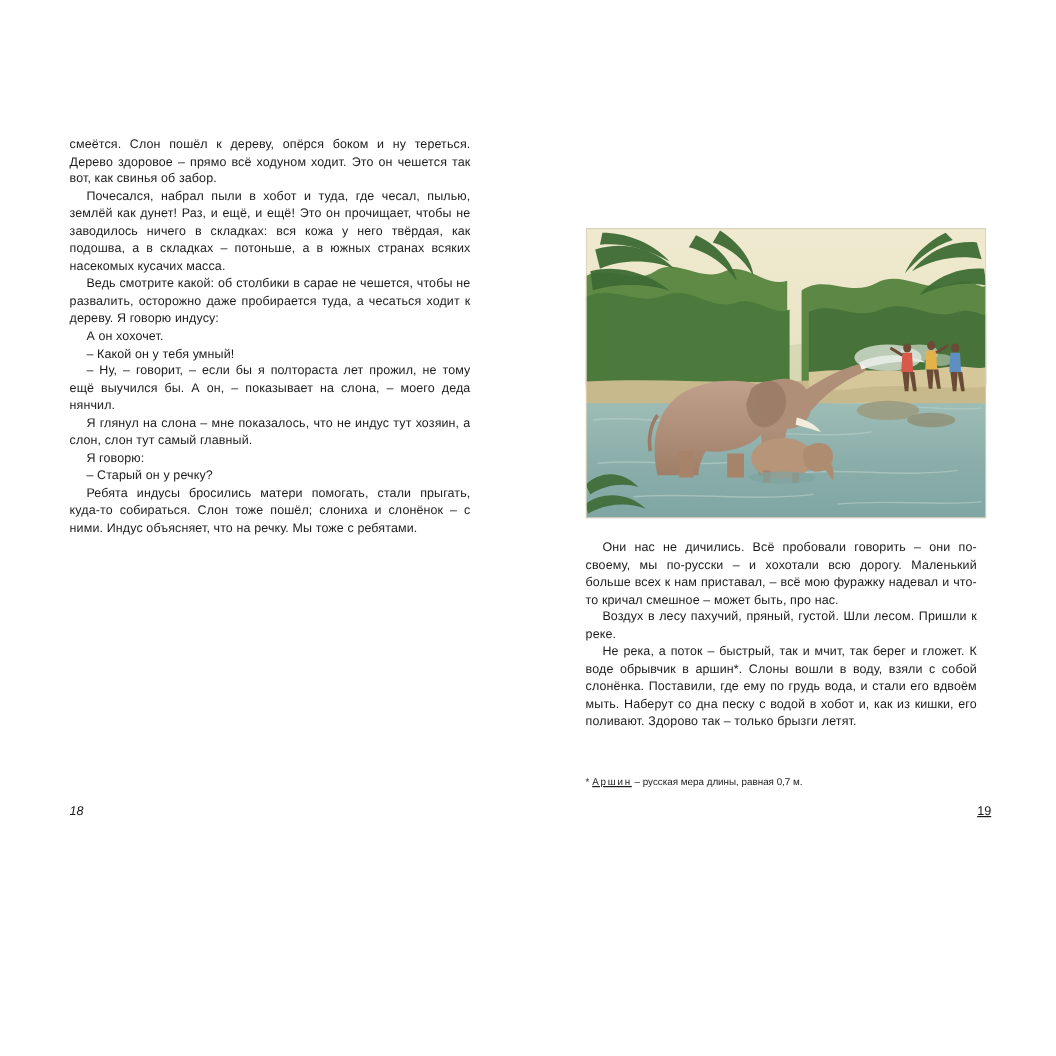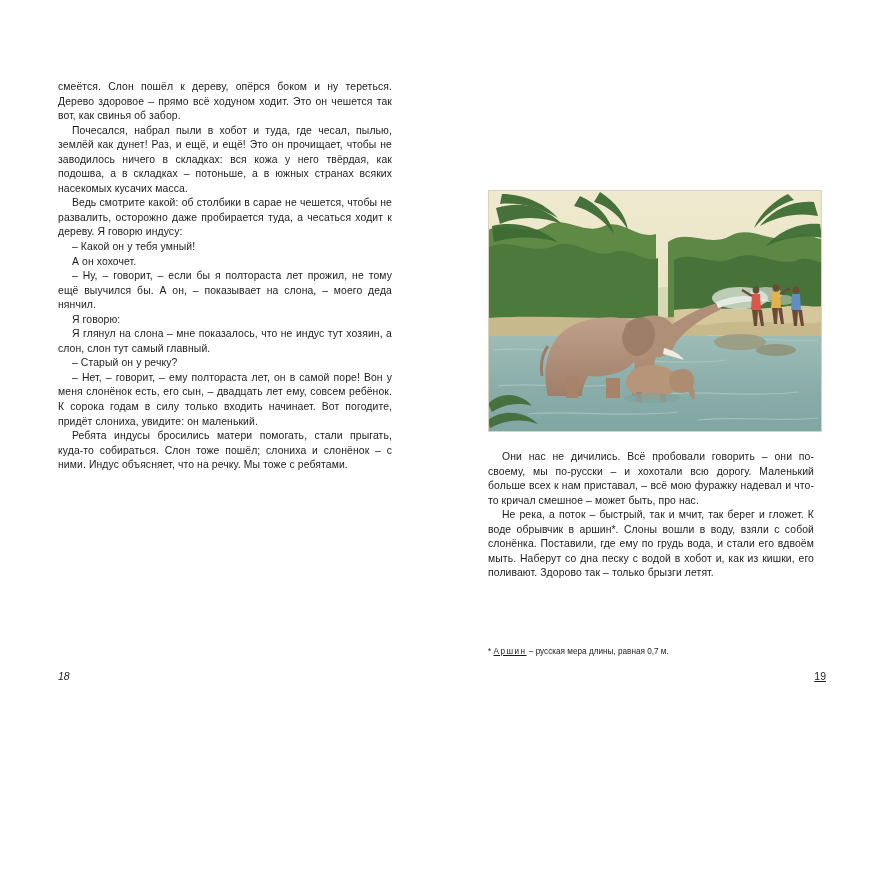--- a/index.html
+++ b/index.html
@@ -22,21 +22,21 @@
     height: 880px;
     display: flex;
     flex-direction: row;
   }
   .page {
     position: relative;
     width: 440px;
     height: 880px;
     box-sizing: border-box;
   }
-  .page-left { padding: 80px 48px 0 58px; }
+  .page-left { padding: 114px 48px 0 58px; }
   .page-right { padding: 190px 66px 0 48px; }
 
   .text-col {
     font-size: 10.4px;
     line-height: 14.55px;
     text-align: justify;
     text-justify: inter-word;
     color: #1b1b1b;
     letter-spacing: 0.01em;
   }
@@ -84,27 +84,26 @@
 </head>
 <body>
 
 <div class="spread">
 
   <div class="page page-left">
     <div class="text-col">
       <p class="noindent">смеётся. Слон пошёл к дереву, опёрся боком и ну тереться. Дерево здоровое – прямо всё ходуном ходит. Это он чешется так вот, как свинья об забор.</p>
       <p>Почесался, набрал пыли в хобот и туда, где чесал, пылью, землёй как дунет! Раз, и ещё, и ещё! Это он прочищает, чтобы не заводилось ничего в складках: вся кожа у него твёрдая, как подошва, а в складках – потоньше, а в южных странах всяких насекомых кусачих масса.</p>
       <p>Ведь смотрите какой: об столбики в сарае не чешется, чтобы не развалить, осторожно даже пробирается туда, а чесаться ходит к дереву. Я говорю индусу:</p>
+      <p class="dialog">А он хохочет.</p>
       <p class="dialog">– Какой он у тебя умный!</p>
-      <p class="dialog">А он хохочет.</p>
       <p class="dialog">– Ну, – говорит, – если бы я полтораста лет прожил, не тому ещё выучился бы. А он, – показывает на слона, – моего деда нянчил.</p>
+      <p>Я глянул на слона – мне показалось, что не индус тут хозяин, а слон, слон тут самый главный.</p>
       <p>Я говорю:</p>
-      <p>Я глянул на слона – мне показалось, что не индус тут хозяин, а слон, слон тут самый главный.</p>
       <p class="dialog">– Старый он у речку?</p>
-      <p class="dialog">– Нет, – говорит, – ему полтораста лет, он в самой поре! Вон у меня слонёнок есть, его сын, – двадцать лет ему, совсем ребёнок. К сорока годам в силу только входить начинает. Вот погодите, придёт слониха, увидите: он маленький.</p>
       <p>Ребята индусы бросились матери помогать, стали прыгать, куда-то собираться. Слон тоже пошёл; слониха и слонёнок – с ними. Индус объясняет, что на речку. Мы тоже с ребятами.</p>
     </div>
     <div class="folio folio-left">18</div>
   </div>
 
   <div class="page page-right">
 
     <div class="illus">
       <svg width="334" height="242" viewBox="0 0 334 242" xmlns="http://www.w3.org/2000/svg">
         <defs>
@@ -224,20 +223,21 @@
           <path d="M0,214 C14,200 34,204 44,216 C32,212 16,214 4,222 Z"></path>
           <path d="M0,230 C16,218 38,222 50,234 C34,228 16,230 2,238 Z"></path>
         </g>
 
         <rect x="0.5" y="0.5" width="333" height="241" fill="none" stroke="#d9d3bb" stroke-width="1"></rect>
       </svg>
     </div>
 
     <div class="text-col">
       <p>Они нас не дичились. Всё пробовали говорить – они по-своему, мы по-русски – и хохотали всю дорогу. Маленький больше всех к нам приставал, – всё мою фуражку надевал и что-то кричал смешное – может быть, про нас.</p>
+      <p>Воздух в лесу пахучий, пряный, густой. Шли лесом. Пришли к реке.</p>
       <p>Не река, а поток – быстрый, так и мчит, так берег и гложет. К воде обрывчик в аршин*. Слоны вошли в воду, взяли с собой слонёнка. Поставили, где ему по грудь вода, и стали его вдвоём мыть. Наберут со дна песку с водой в хобот и, как из кишки, его поливают. Здорово так – только брызги летят.</p>
     </div>
 
     <div class="footnote">
       <span>*</span>
       <span class="sp">Аршин</span>
       <span>– русская мера длины, равная 0,7 м.</span>
     </div>
 
     <div class="folio folio-right">19</div>

